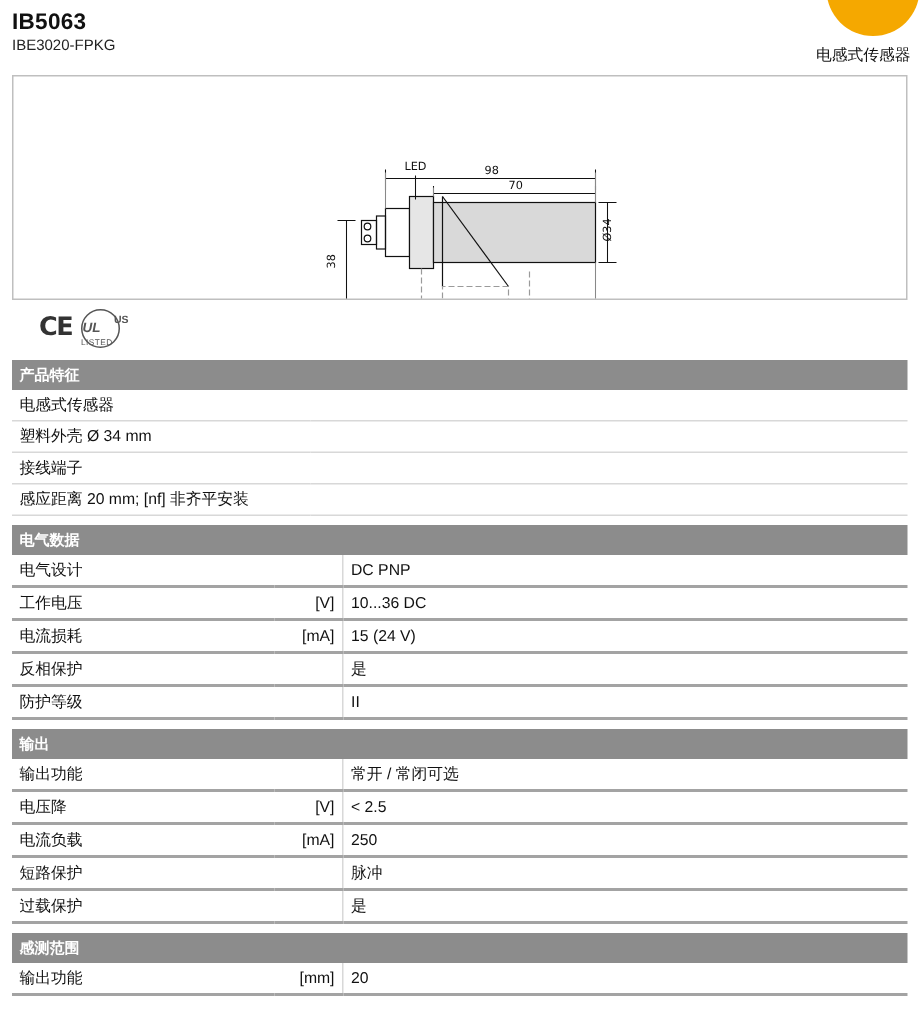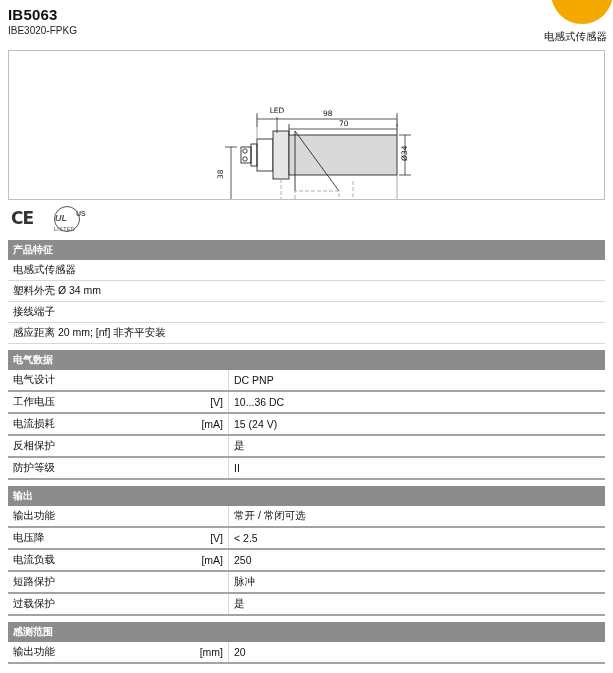--- a/index.html
+++ b/index.html
@@ -32,21 +32,21 @@
     border:1px solid #bfbfbf;
     height:150px;
     position:relative;
     background:#fff;
     box-sizing:border-box;
   }
 
   
   .approvals{height:34px;margin:0 8px;position:relative;}
   .ce{
-    position:absolute;left:3px;top:8px;font-size:17px;font-weight:bold;
+    position:absolute;left:18px;top:8px;font-size:17px;font-weight:bold;
     color:#333;letter-spacing:-1px;font-family:"DejaVu Sans", sans-serif;
   }
   .ul{
     position:absolute;left:46px;top:6px;width:24px;height:24px;
     border:1.6px solid #555;border-radius:50%;
     font-size:9px;font-weight:bold;color:#555;
     text-align:left;line-height:23px;font-style:italic;
   }
   .ul-us{position:absolute;left:68px;top:10px;font-size:7px;font-weight:bold;color:#555;}
   .ul-listed{position:absolute;left:46px;top:26px;font-size:5.5px;color:#555;letter-spacing:.3px;}

